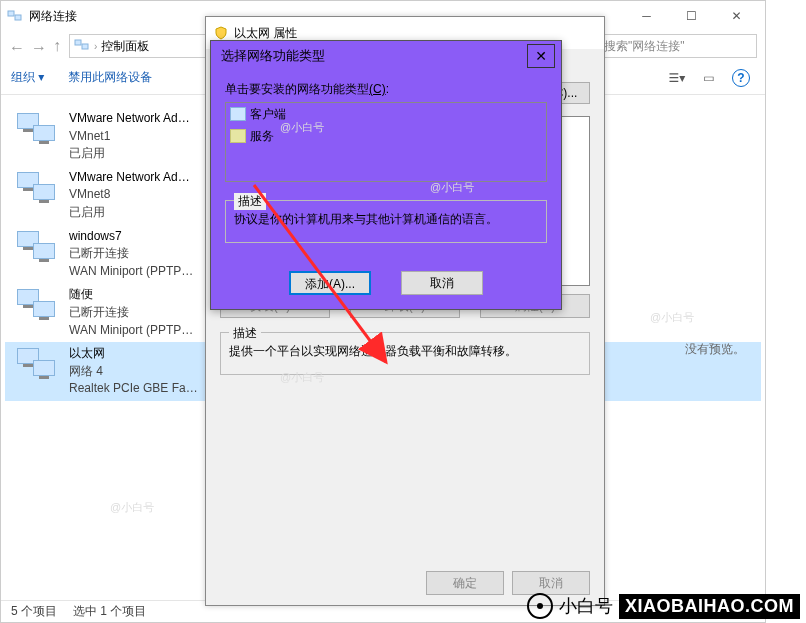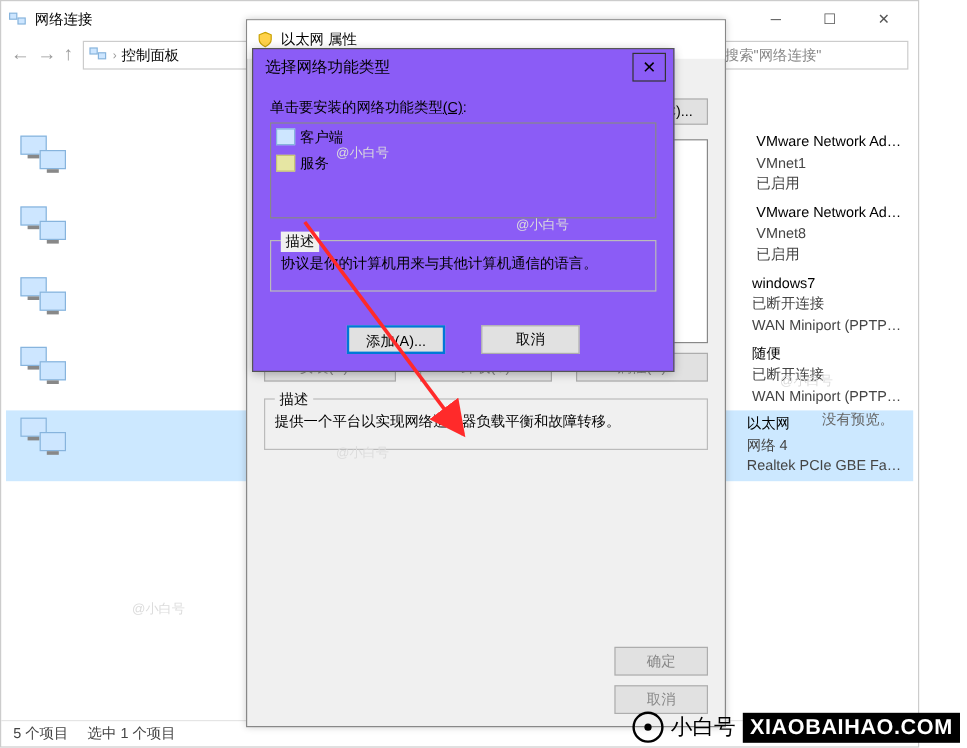--- a/index.html
+++ b/index.html
@@ -21,21 +21,21 @@
   .search-bar { width: 160px; border: 1px solid #ccc; height: 24px; margin-left: 6px; padding: 0 6px; color:#888; display:flex; align-items:center; }
 
   .toolbar { height: 34px; display: flex; align-items: center; padding: 0 10px; border-bottom: 1px solid #e5e5e5; }
   .tb-link { color: #1a5fb4; margin-right: 24px; }
   .tb-spacer { flex:1; }
   .tb-icon { width:28px; height:24px; border:1px solid transparent; display:flex; align-items:center; justify-content:center; color:#555; margin-left:4px; }
   .help-ic { color:#0a6cce; font-weight:bold; border:1px solid #0a6cce; border-radius:50%; width:18px; height:18px; display:flex; align-items:center; justify-content:center; }
 
   .content { position: absolute; top: 96px; left: 0; right: 0; bottom: 22px; display:flex; }
   .list { width: 100%; padding: 10px 4px; }
-  .conn-item { display: flex; padding: 4px 10px; min-height: 56px; align-items:flex-start;justify-content:space-between; }
+  .conn-item { display: flex; padding: 4px 10px; min-height: 56px; align-items:flex-start; }
   .conn-item.selected { background: #cce8ff; }
   .conn-icon { width: 48px; height: 44px; margin-right: 6px; position:relative; }
   .monitor { position:absolute; width:22px; height:16px; background:#cde6ff; border:1px solid #87b4dd; }
   .monitor::after { content:""; position:absolute; bottom:-4px; left:50%; width:10px; height:3px; background:#888; transform:translateX(-50%); }
   .conn-icon .m1 { left:2px; top:2px; }
   .conn-icon .m2 { left:18px; top:14px; }
   .conn-txt { display:flex; flex-direction:column; gap:2px; line-height:1.3; }
   .conn-name { color:#000; }
   .conn-sub { color:#444; }
 
@@ -55,21 +55,21 @@
   .cfg-btn { width:76px; height:22px; border:1px solid #adadad; background:#e1e1e1; text-align:center; line-height:20px; }
 
   .items-box { margin-top:12px; border:1px solid #888; background:#fff; height:170px; overflow:auto; }
 
   .three-btns { display:flex; justify-content:space-between; margin-top:8px; }
   .gbtn { width:110px; height:24px; border:1px solid #adadad; background:#e1e1e1; text-align:center; line-height:22px; color:#888; }
 
   .fieldset { margin-top:14px; border:1px solid #bbb; padding:10px 8px 14px; position:relative; }
   .fieldset .legend { position:absolute; top:-8px; left:8px; background:#f0f0f0; padding:0 4px; }
 
-  .props-footer { position:absolute; bottom:10px; right:14px; display:flex; gap:8px;flex-direction:column; }
+  .props-footer { position:absolute; bottom:10px; right:14px; display:flex; gap:8px; }
   .props-footer .gbtn { width:78px; color:#888; }
 
   
   .typewin { position:absolute; left:210px; top:40px; width:352px; height:270px; background:#8b5cf6; border:1px solid #555; box-shadow:0 2px 8px rgba(0,0,0,0.3); }
   .type-title { height:30px; display:flex; align-items:center; justify-content:space-between; padding:0 6px 0 10px; font-size:13px; }
   .type-close { width:28px; height:24px; display:flex; align-items:center; justify-content:center; font-size:14px; border:1px solid #333; }
   .type-body { padding:10px 14px; }
   .type-list { border:1px solid #888; height:80px; margin-top:4px; }
   .type-row { display:flex; align-items:center; height:22px; padding:0 4px; gap:4px; }
   .type-row.sel { background:#0078d7; color:#fff; }
@@ -122,20 +122,30 @@
             <rect x="1" y="3" width="6" height="5" fill="#cde6ff" stroke="#87b4dd"></rect>
             <rect x="8" y="7" width="6" height="5" fill="#cde6ff" stroke="#87b4dd"></rect>
           </svg>
       </span>
       <span class="chev">›</span>
       <span>控制面板</span>
     </div>
     <div class="search-bar">搜索"网络连接"</div>
   </div>
 
+  <div class="toolbar">
+    <span class="tb-link">组织 ▾</span>
+    <span class="tb-link">禁用此网络设备</span>
+    <span class="tb-spacer"></span>
+    <span class="tb-icon">☰▾</span>
+    <span class="tb-icon">▭</span>
+    <span class="tb-icon">
+        <span class="help-ic">?</span>
+      </span>
+  </div>
 
   <div class="content">
     <div class="list">
       <div class="conn-item">
         <div class="conn-icon">
             <div class="monitor m1"></div>
             <div class="monitor m2"></div>
           </div>
         <div class="conn-txt">
           <span class="conn-name">VMware Network Ad…</span>

